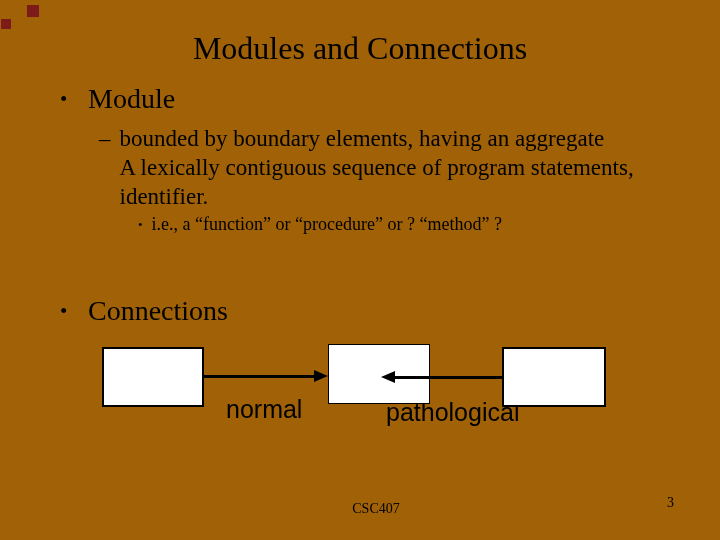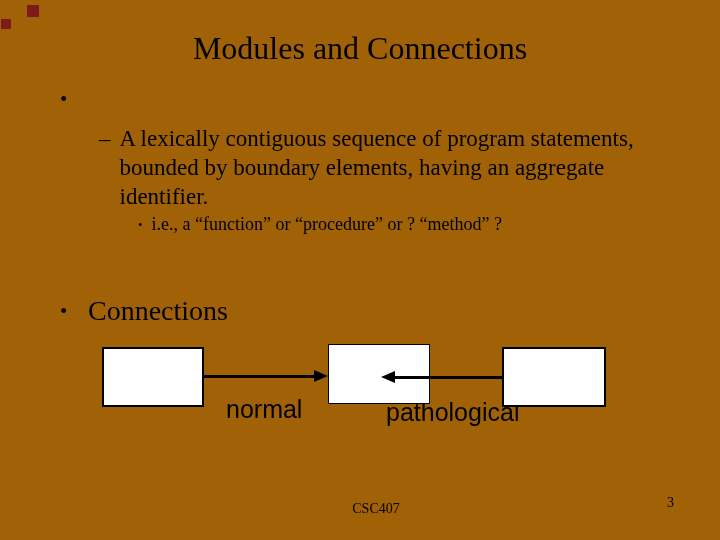--- a/index.html
+++ b/index.html
@@ -68,27 +68,28 @@
 
 <div class="slide">
 
   <div class="deco deco-a"></div>
   <div class="deco deco-b"></div>
 
   <div class="title">Modules and Connections</div>
 
   <div class="bullet-row row-module">
     <span class="marker">•</span>
+    <span>Module</span>
   </div>
 
   <div class="definition">
     <span class="dash">–</span>
     <span>
+      <div>bounded by boundary elements, having an aggregate</div>
       <div>A lexically contiguous sequence of program statements,</div>
-      <div>bounded by boundary elements, having an aggregate</div>
       <div>identifier.</div>
     </span>
   </div>
 
   <div class="note-row">
     <span class="marker">•</span>
     <span>i.e., a “function” or “procedure” or ? “method” ?</span>
   </div>
 
   <div class="bullet-row row-connections">

